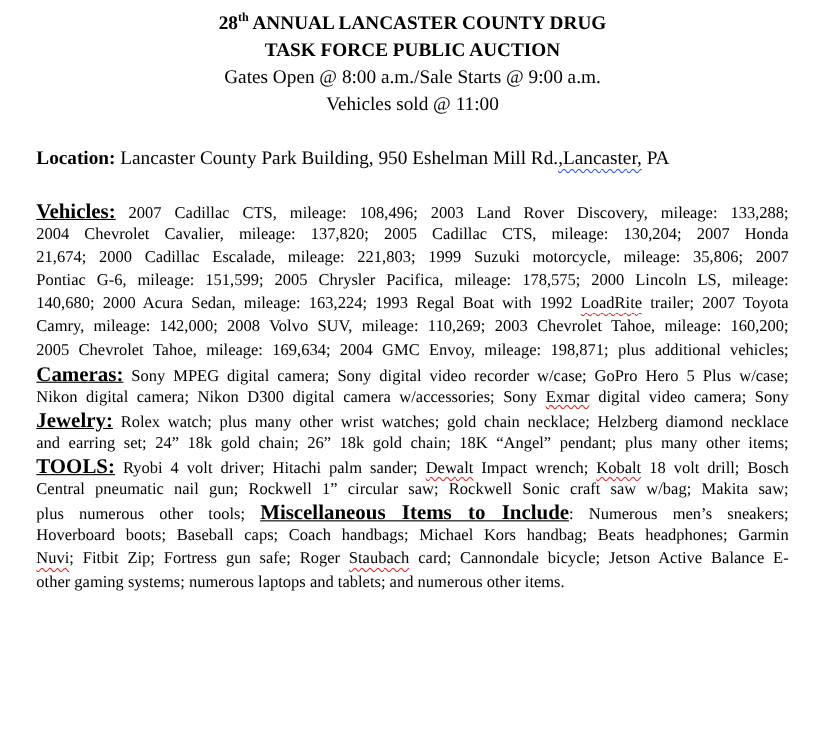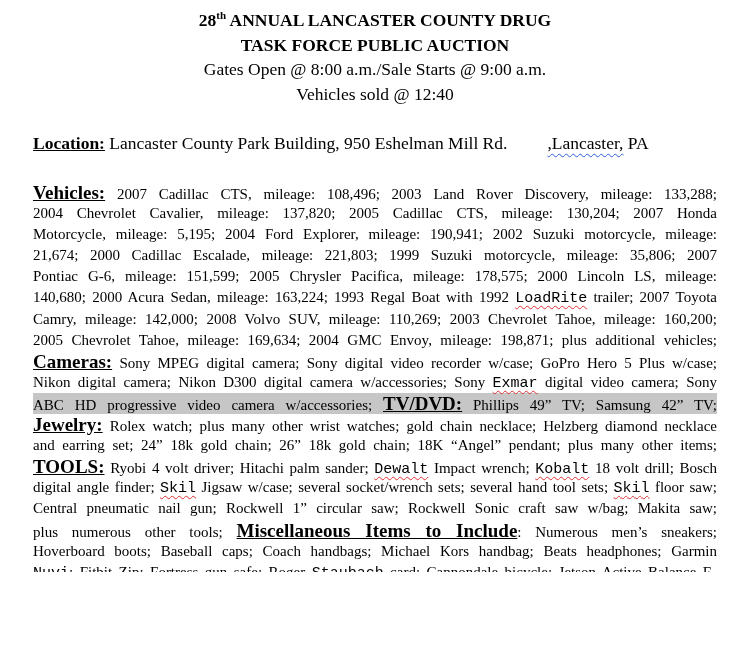--- a/index.html
+++ b/index.html
@@ -31,28 +31,26 @@
     vertical-align: super;
   }
   .location-line {
     margin-top: 25px;
     font-size: 17.5px;
     line-height: 24px;
     white-space: nowrap;
   }
   .loc-label {
     font-weight: bold;
-    text-decoration: underline;
   }
   .wavy-blue {
     text-decoration: underline wavy var(--grammar);
     text-decoration-thickness: 1px;
     text-underline-offset: 4px;
     text-decoration-skip-ink: none;
-    margin-left: 40px;
   }
   .body-text {
     margin-top: 27px;
     font-size: 15px;
   }
   .line {
     line-height: 21.1px;
     height: 21.1px;
     text-align: justify;
     text-align-last: justify;
@@ -67,57 +65,53 @@
   .ih {
     font-weight: bold;
     font-size: 19px;
     text-decoration: underline;
   }
   .wavy-red {
     text-decoration: underline wavy var(--spellcheck);
     text-decoration-thickness: 1px;
     text-underline-offset: 3px;
     text-decoration-skip-ink: none;
-    font-family: Liberation Mono, monospace;
   }
 </style>
 </head>
 <body>
 
 <div class="page">
 
   <header class="doc-header">
     <div class="title-line t-bold">
       <span>28</span><sup>th</sup><span> ANNUAL LANCASTER COUNTY DRUG</span>
     </div>
     <div class="title-line t-bold">TASK FORCE PUBLIC AUCTION</div>
     <div class="title-line">Gates Open @ 8:00 a.m./Sale Starts @ 9:00 a.m.</div>
-    <div class="title-line">Vehicles sold @ 12:40</div>
+    <div class="title-line">Vehicles sold @ 11:00</div>
   </header>
 
   <div class="location-line">
     <span class="loc-label">Location:</span><span> Lancaster County Park Building, 950 Eshelman Mill Rd.</span><span class="wavy-blue">,Lancaster,</span><span> PA</span>
   </div>
 
   <div class="body-text" id="body-lines">
       <div class="line"><span class="ih">Vehicles:</span><span> 2007 Cadillac CTS, mileage: 108,496; 2003 Land Rover Discovery, mileage: 133,288;</span></div>
       <div class="line"><span>2004 Chevrolet Cavalier, mileage: 137,820; 2005 Cadillac CTS, mileage: 130,204; 2007 Honda</span></div>
-      <div class="line"><span>Motorcycle, mileage: 5,195; 2004 Ford Explorer, mileage: 190,941; 2002 Suzuki motorcycle, mileage:</span></div>
       <div class="line"><span>21,674; 2000 Cadillac Escalade, mileage: 221,803; 1999 Suzuki motorcycle, mileage: 35,806; 2007</span></div>
       <div class="line"><span>Pontiac G-6, mileage: 151,599; 2005 Chrysler Pacifica, mileage: 178,575; 2000 Lincoln LS, mileage:</span></div>
       <div class="line"><span>140,680; 2000 Acura Sedan, mileage: 163,224; 1993 Regal Boat with 1992 </span><span class="wavy-red">LoadRite</span><span> trailer; 2007 Toyota</span></div>
       <div class="line"><span>Camry, mileage: 142,000; 2008 Volvo SUV, mileage: 110,269; 2003 Chevrolet Tahoe, mileage: 160,200;</span></div>
       <div class="line"><span>2005 Chevrolet Tahoe, mileage: 169,634; 2004 GMC Envoy, mileage: 198,871; plus additional vehicles;</span></div>
       <div class="line"><span class="ih">Cameras:</span><span> Sony MPEG digital camera; Sony digital video recorder w/case; GoPro Hero 5 Plus w/case;</span></div>
       <div class="line"><span>Nikon digital camera; Nikon D300 digital camera w/accessories; Sony </span><span class="wavy-red">Exmar</span><span> digital video camera; Sony</span></div>
-      <div class="line hl"><span>ABC HD progressive video camera w/accessories; </span><span class="ih">TV/DVD:</span><span> Phillips 49” TV; Samsung 42” TV;</span></div>
       <div class="line"><span class="ih">Jewelry:</span><span> Rolex watch; plus many other wrist watches; gold chain necklace; Helzberg diamond necklace</span></div>
       <div class="line"><span>and earring set; 24” 18k gold chain; 26” 18k gold chain; 18K “Angel” pendant; plus many other items;</span></div>
       <div class="line"><span class="ih">TOOLS:</span><span> Ryobi 4 volt driver; Hitachi palm sander; </span><span class="wavy-red">Dewalt</span><span> Impact wrench; </span><span class="wavy-red">Kobalt</span><span> 18 volt drill; Bosch</span></div>
-      <div class="line"><span>digital angle finder; </span><span class="wavy-red">Skil</span><span> Jigsaw w/case; several socket/wrench sets; several hand tool sets; </span><span class="wavy-red">Skil</span><span> floor saw;</span></div>
       <div class="line"><span>Central pneumatic nail gun; Rockwell 1” circular saw; Rockwell Sonic craft saw w/bag; Makita saw;</span></div>
       <div class="line"><span>plus numerous other tools; </span><span class="ih">Miscellaneous Items to Include</span><span>: Numerous men’s sneakers;</span></div>
       <div class="line"><span>Hoverboard boots; Baseball caps; Coach handbags; Michael Kors handbag; Beats headphones; Garmin</span></div>
       <div class="line"><span class="wavy-red">Nuvi</span><span>; Fitbit Zip; Fortress gun safe; Roger </span><span class="wavy-red">Staubach</span><span> card; Cannondale bicycle; Jetson Active Balance E-</span></div>
       <div class="line last"><span>other gaming systems; numerous laptops and tablets; and numerous other items.</span></div>
     </div>
 
 </div>
 
 </body></html>

